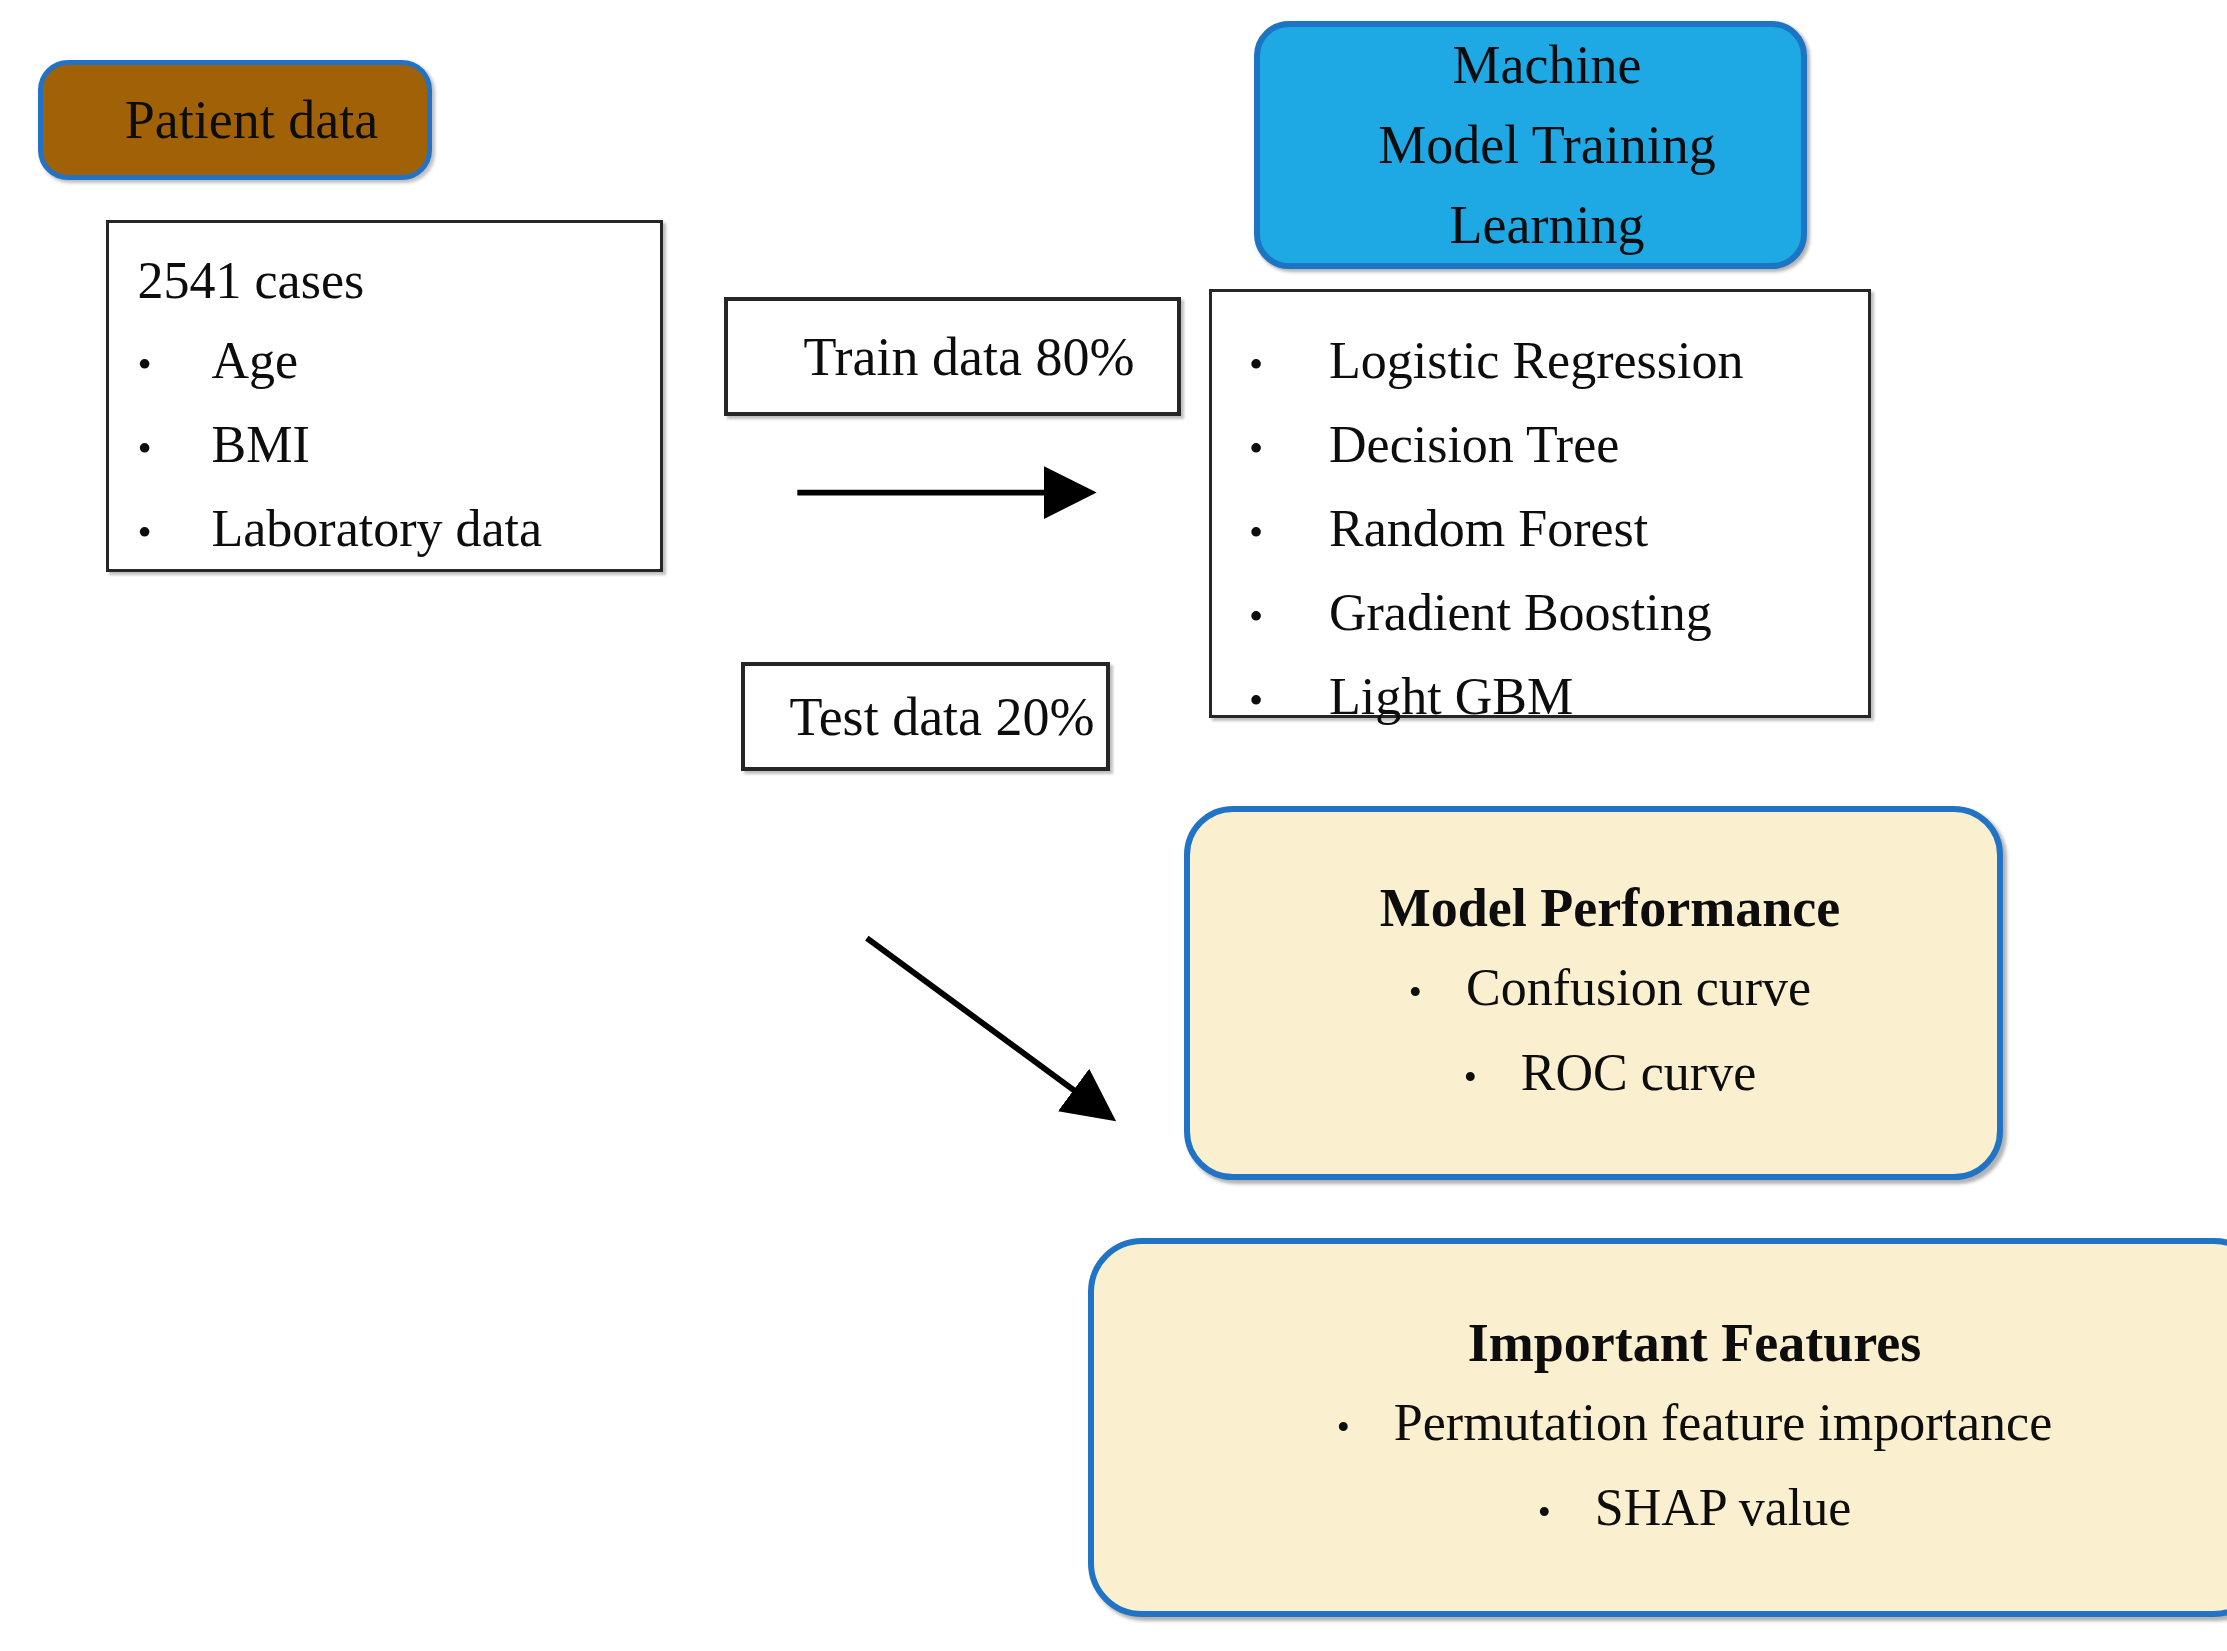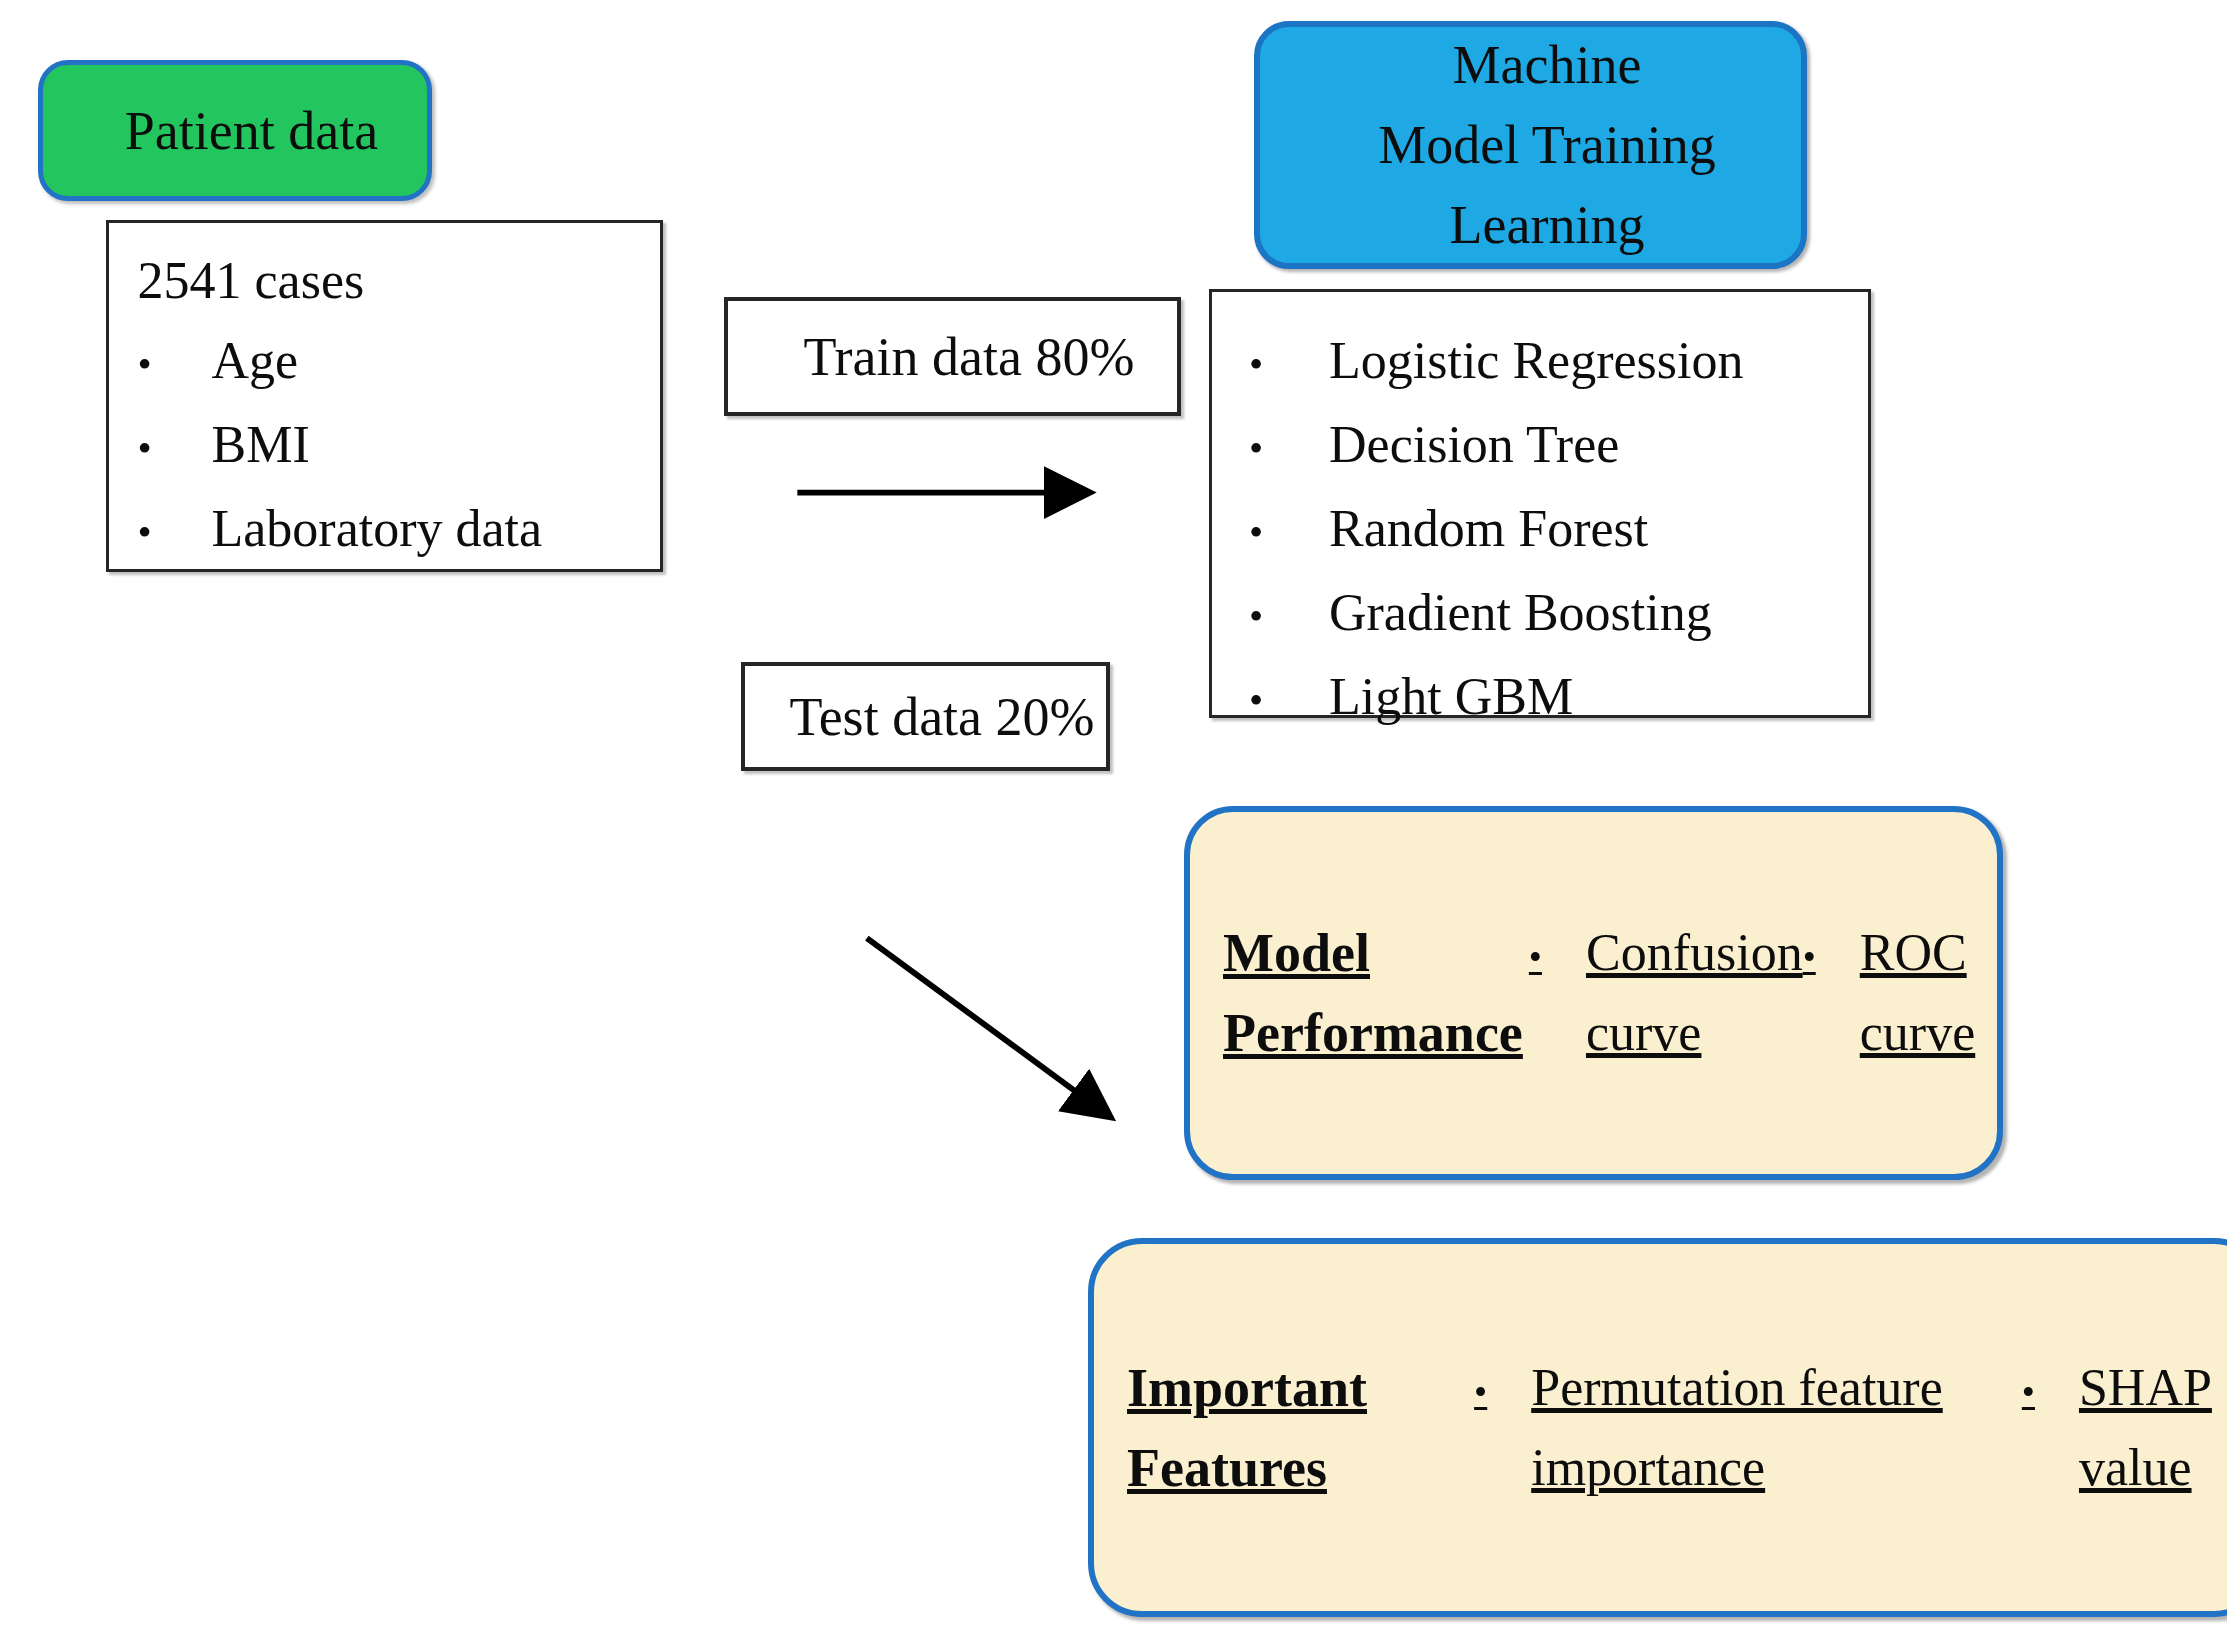--- a/index.html
+++ b/index.html
@@ -9,22 +9,22 @@
     height: 1651px;
     background: #ffffff;
     font-family: "Liberation Serif", "DejaVu Serif", serif;
     color: #0d0d0d;
     overflow: hidden;
   }
   .box { position: absolute; box-sizing: border-box; padding-left: 33px; }
 
   
   .patient {
-    left: 38px; top: 60px; width: 394px; height: 141px;
-    background: #22c55e;
+    left: 38px; top: 60px; width: 394px; height: 120px;
+    background: #a16207;
     border: 5.9px solid #2273C5;
     border-radius: 30px;
     display: flex; align-items: center; justify-content: center;
     font-size: 54px;
     box-shadow: 2.5px 2.5px 3.4px rgba(0,0,0,0.25);
   }
 
   
   .rect {
     background: #ffffff;
@@ -75,24 +75,23 @@
   .mlmodels {
     left: 1209px; top: 289px; width: 662px; height: 429px;
     padding: 28.5px 0 0 37px;
     font-size: 52px; line-height: 80px;
   }
 
   
   .cream {
     background: #FAF0D0;
     border: 6.7px solid #2173C6;
-    display: flex; flex-direction: row; align-items: center; justify-content: center;
+    display: flex; flex-direction: column; align-items: center; justify-content: center;
     font-size: 52px; line-height: 80px;
     box-shadow: 3.4px 3.4px 3.4px rgba(0,0,0,0.3);
-    text-decoration: underline;
   }
   .perf {
     left: 1184px; top: 806px; width: 819px; height: 374px;
     border-radius: 49px;
   }
   .feat {
     left: 1088px; top: 1238px; width: 1180px; height: 379px;
     border-radius: 54px;
   }
   .cream .title { font-weight: bold; font-size: 54px; }

